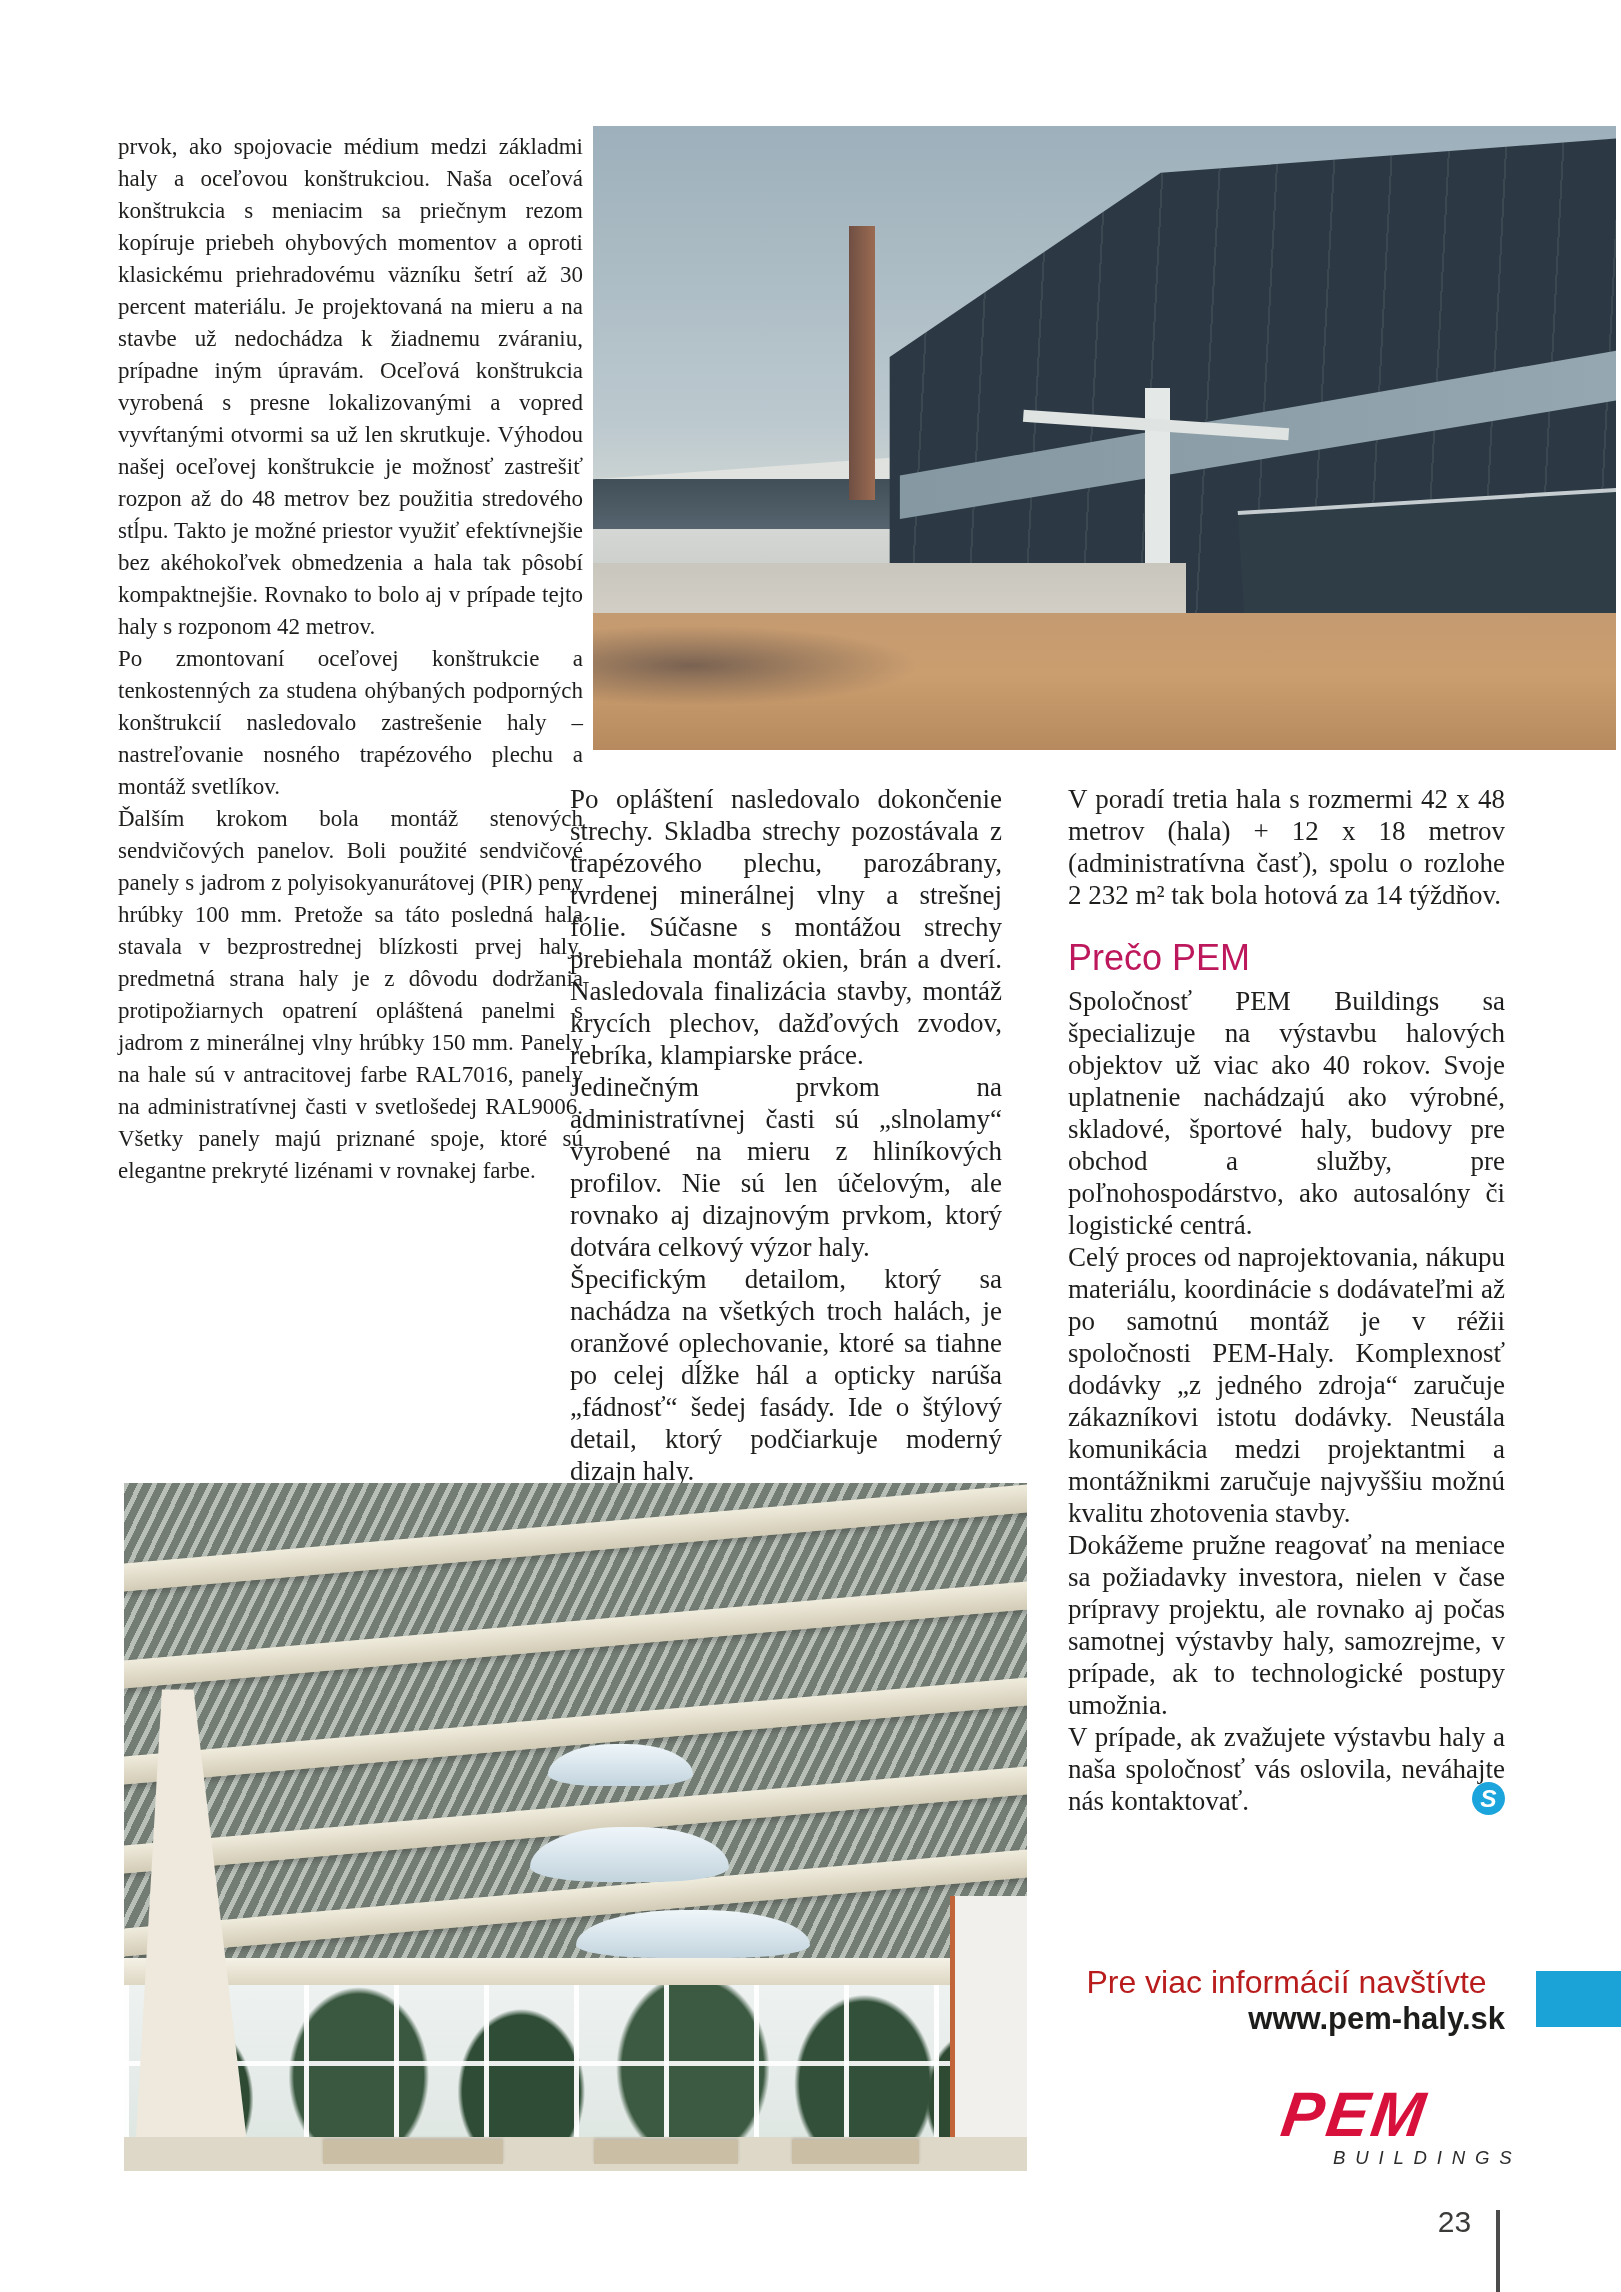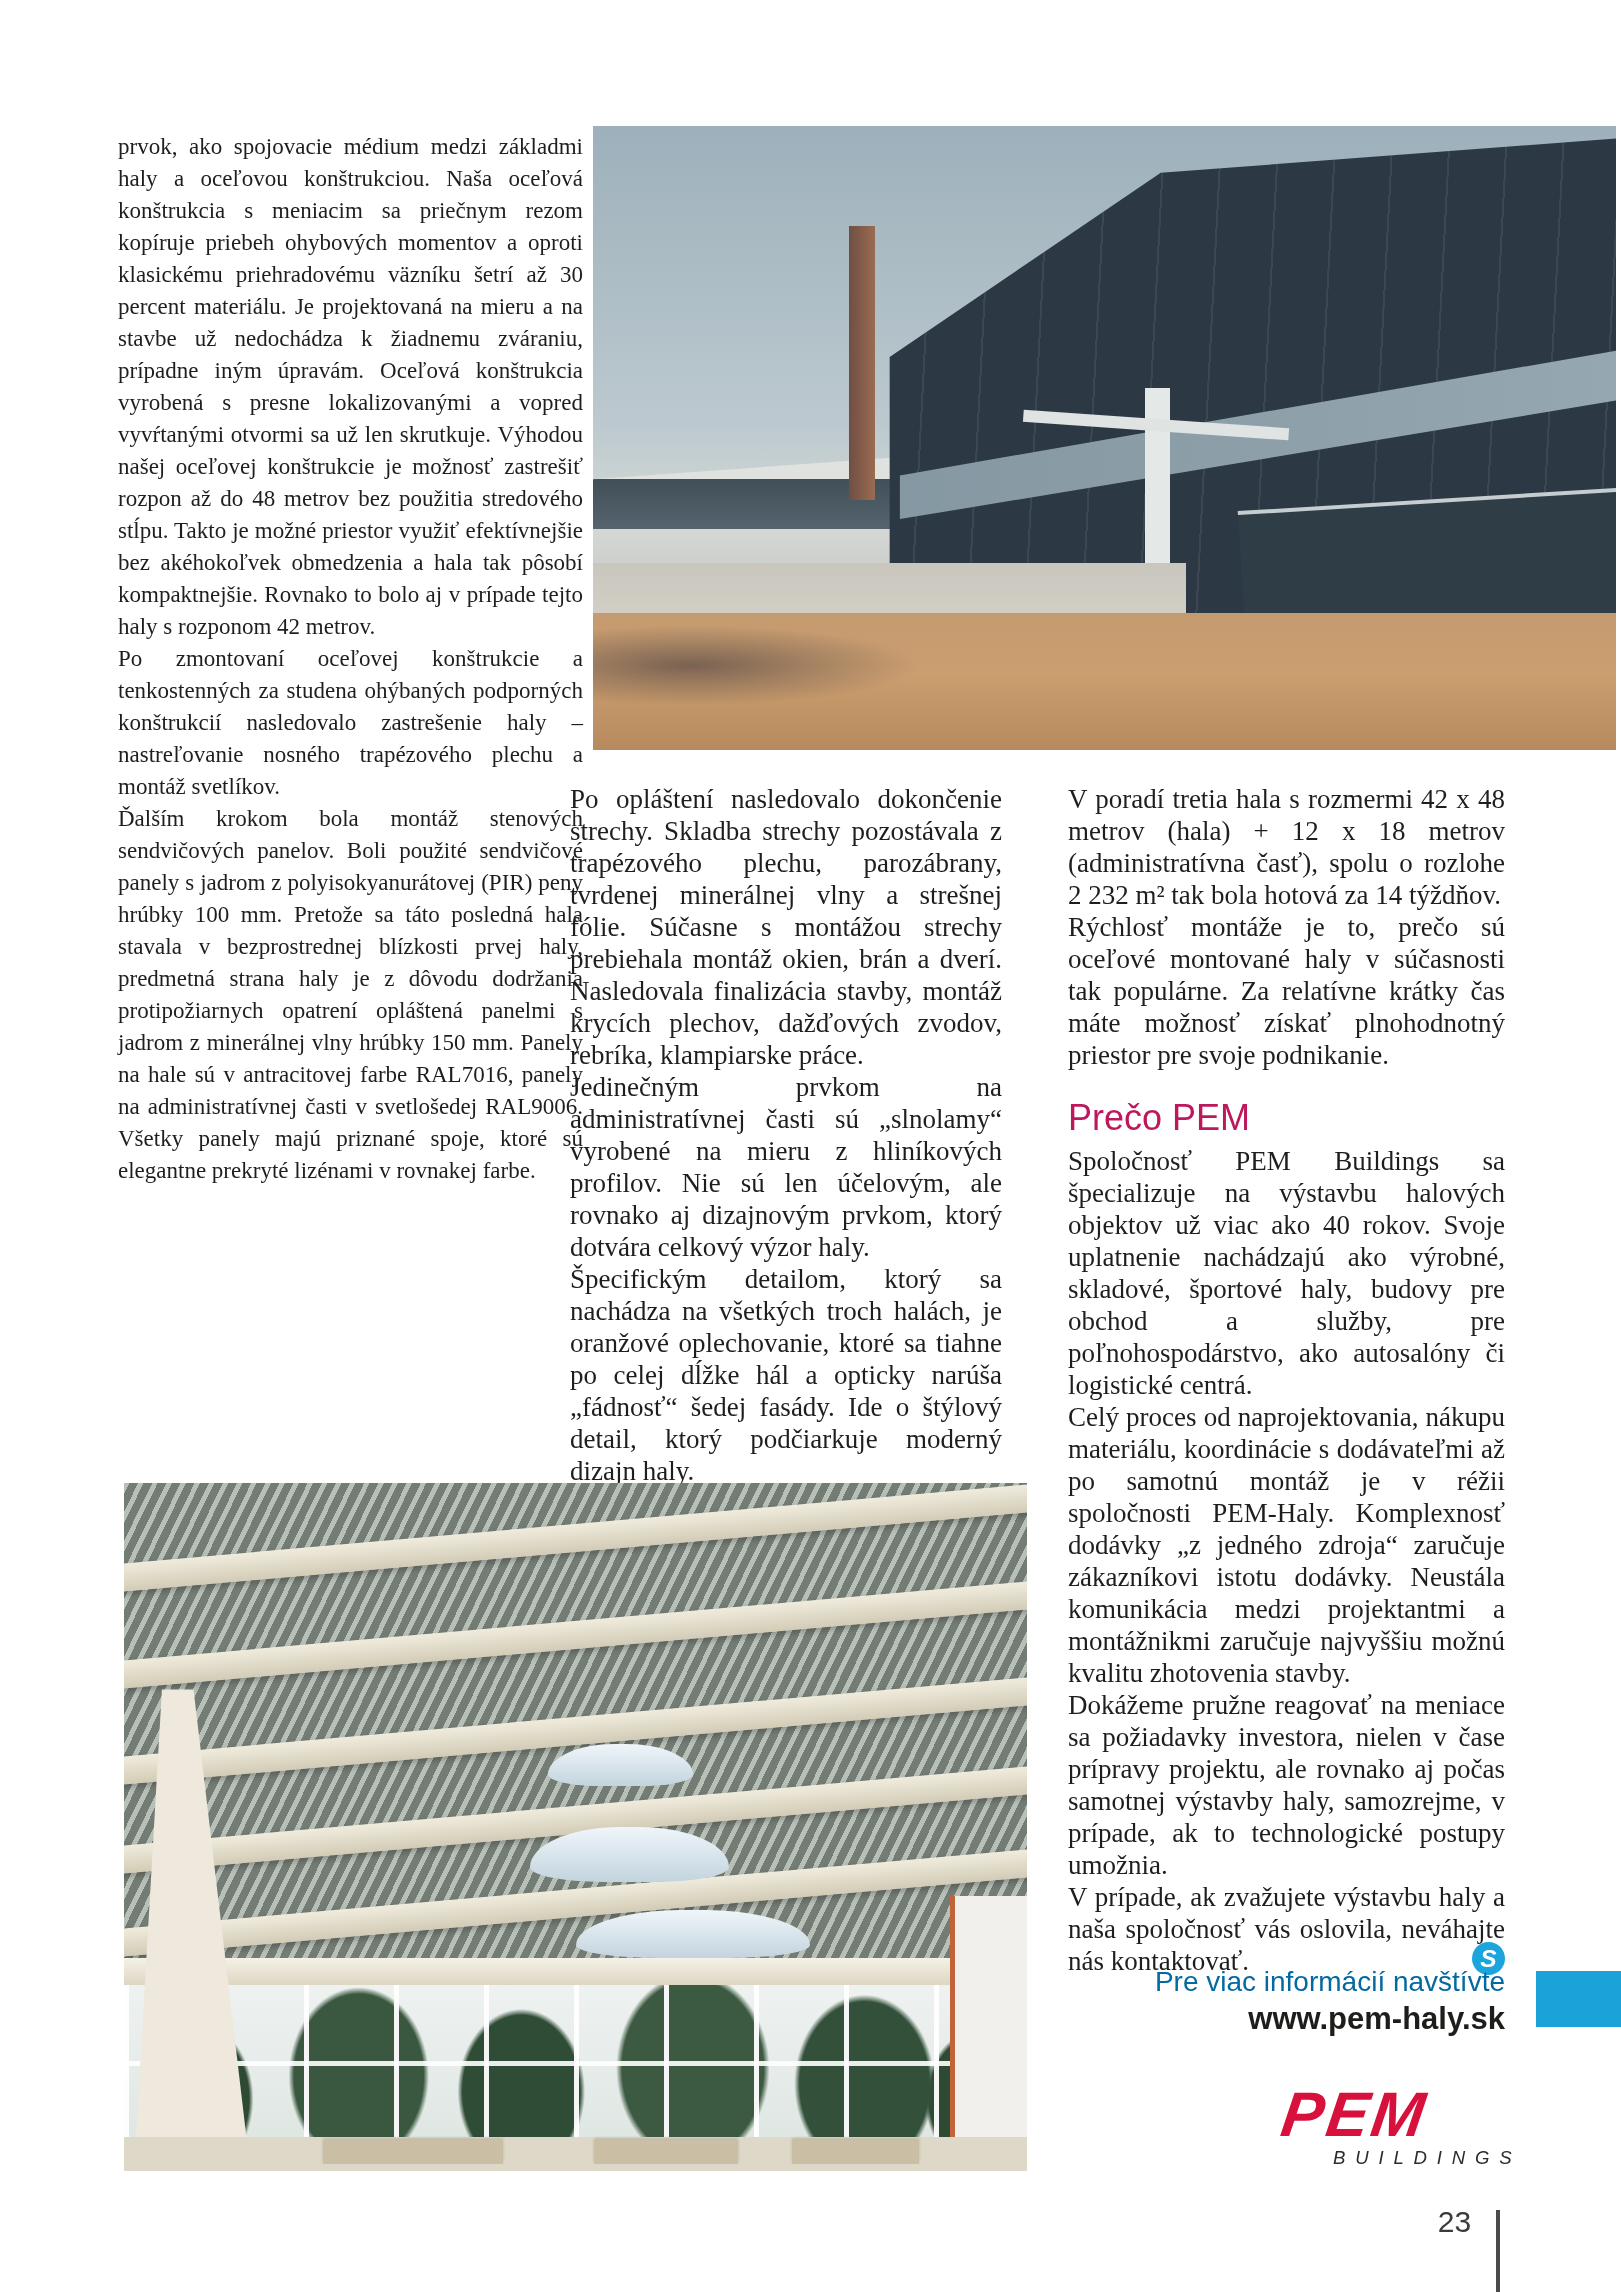--- a/index.html
+++ b/index.html
@@ -73,21 +73,21 @@
   .bp-midrail{left:0;top:84%;width:100%;height:4.9px;background:rgba(255,255,255,0.9);}
   .bp-column{left:0;top:30%;width:14%;height:70%;background:#eee9dc;
     clip-path:polygon(30% 0,55% 0,100% 100%,8% 100%);}
   .bp-rwall{right:0;top:60%;width:8%;height:35%;background:#f1f0ec;border-left:5.9px solid #c2643a;}
   .bp-floor{left:0;bottom:0;width:100%;height:5%;background:#ded8c8;}
   .bp-pallet{bottom:1%;height:3.5%;background:#cabfa4;box-shadow:0 -2px 2.9px rgba(0,0,0,0.15);}
   .bp-pallet1{left:22%;width:20%;} .bp-pallet2{left:52%;width:16%;} .bp-pallet3{left:74%;width:14%;}
   
   .footer-info{position:absolute;left:1068px;top:1966px;width:437px;text-align:right;
     font-family:"Liberation Sans",sans-serif;}
-  .info-line{font-size:28px;line-height:32px;color:#0369a1;}
+  .info-line{font-size:32px;line-height:32px;color:#b91c1c;text-align:center;}
   .website{font-size:31px;line-height:35px;font-weight:bold;color:#1d1d1b;margin-top:2.9px;}
   .blue-square{position:absolute;left:1536px;top:1971px;width:85px;height:56px;background:#1ba3d8;}
   .logo{position:absolute;left:1282px;top:2082px;width:227px;font-family:"Liberation Sans",sans-serif;}
   .logo-pem{font-size:63px;line-height:65px;font-weight:bold;font-style:italic;
     color:#d8113c;letter-spacing:2.9px;transform:skewX(-8deg);}
   .logo-sub{font-size:18.6px;line-height:21.6px;font-style:italic;color:#2b2b2b;
     letter-spacing:9.8px;margin:0 0 0 51px;}
   .page-number{position:absolute;left:1429px;top:2205px;width:51px;text-align:center;
     font-family:"Liberation Sans",sans-serif;font-size:30px;color:#3b3b3a;}
   .page-rule{position:absolute;left:1496px;top:2210px;width:3.9px;height:82px;background:#4b4b4b;}
@@ -119,21 +119,20 @@
   </div>
 
   <section class="col col-mid">
     <p>Po opláštení nasledovalo dokončenie strechy. Skladba strechy pozostávala z trapézového plechu, parozábrany, tvrdenej minerálnej vlny a strešnej fólie. Súčasne s montážou strechy prebiehala montáž okien, brán a dverí. Nasledovala finalizácia stavby, montáž krycích plechov, dažďových zvodov, rebríka, klampiarske práce.</p>
     <p>Jedinečným prvkom na administratívnej časti sú „slnolamy“ vyrobené na mieru z hliníkových profilov. Nie sú len účelovým, ale rovnako aj dizajnovým prvkom, ktorý dotvára celkový výzor haly.</p>
     <p>Špecifickým detailom, ktorý sa nachádza na všetkých troch halách, je oranžové oplechovanie, ktoré sa tiahne po celej dĺžke hál a opticky narúša „fádnosť“ šedej fasády. Ide o štýlový detail, ktorý podčiarkuje moderný dizajn haly.</p>
   </section>
 
   <section class="col col-right">
     <p>V poradí tretia hala s rozmermi 42 x 48 metrov (hala) + 12 x 18 metrov (administratívna časť), spolu o rozlohe 2 232 m² tak bola hotová za 14 týždňov.</p>
-    <p>Rýchlosť montáže je to, prečo sú oceľové montované haly v súčasnosti tak populárne. Za relatívne krátky čas máte možnosť získať plnohodnotný priestor pre svoje podnikanie.</p>
     <h2 class="section-heading">Prečo PEM</h2>
     <p>Spoločnosť PEM Buildings sa špecializuje na výstavbu halových objektov už viac ako 40 rokov. Svoje uplatnenie nachádzajú ako výrobné, skladové, športové haly, budovy pre obchod a služby, pre poľnohospodárstvo, ako autosalóny či logistické centrá.</p>
     <p>Celý proces od naprojektovania, nákupu materiálu, koordinácie s dodávateľmi až po samotnú montáž je v réžii spoločnosti PEM-Haly. Komplexnosť dodávky „z jedného zdroja“ zaručuje zákazníkovi istotu dodávky. Neustála komunikácia medzi projektantmi a montážnikmi zaručuje najvyššiu možnú kvalitu zhotovenia stavby.</p>
     <p>Dokážeme pružne reagovať na meniace sa požiadavky investora, nielen v čase prípravy projektu, ale rovnako aj počas samotnej výstavby haly, samozrejme, v prípade, ak to technologické postupy umožnia.</p>
     <p class="closing">
       <span>V prípade, ak zvažujete výstavbu haly a naša spoločnosť vás oslovila, neváhajte nás kontaktovať.</span>
       <span class="s-badge">S</span>
     </p>
   </section>
 

